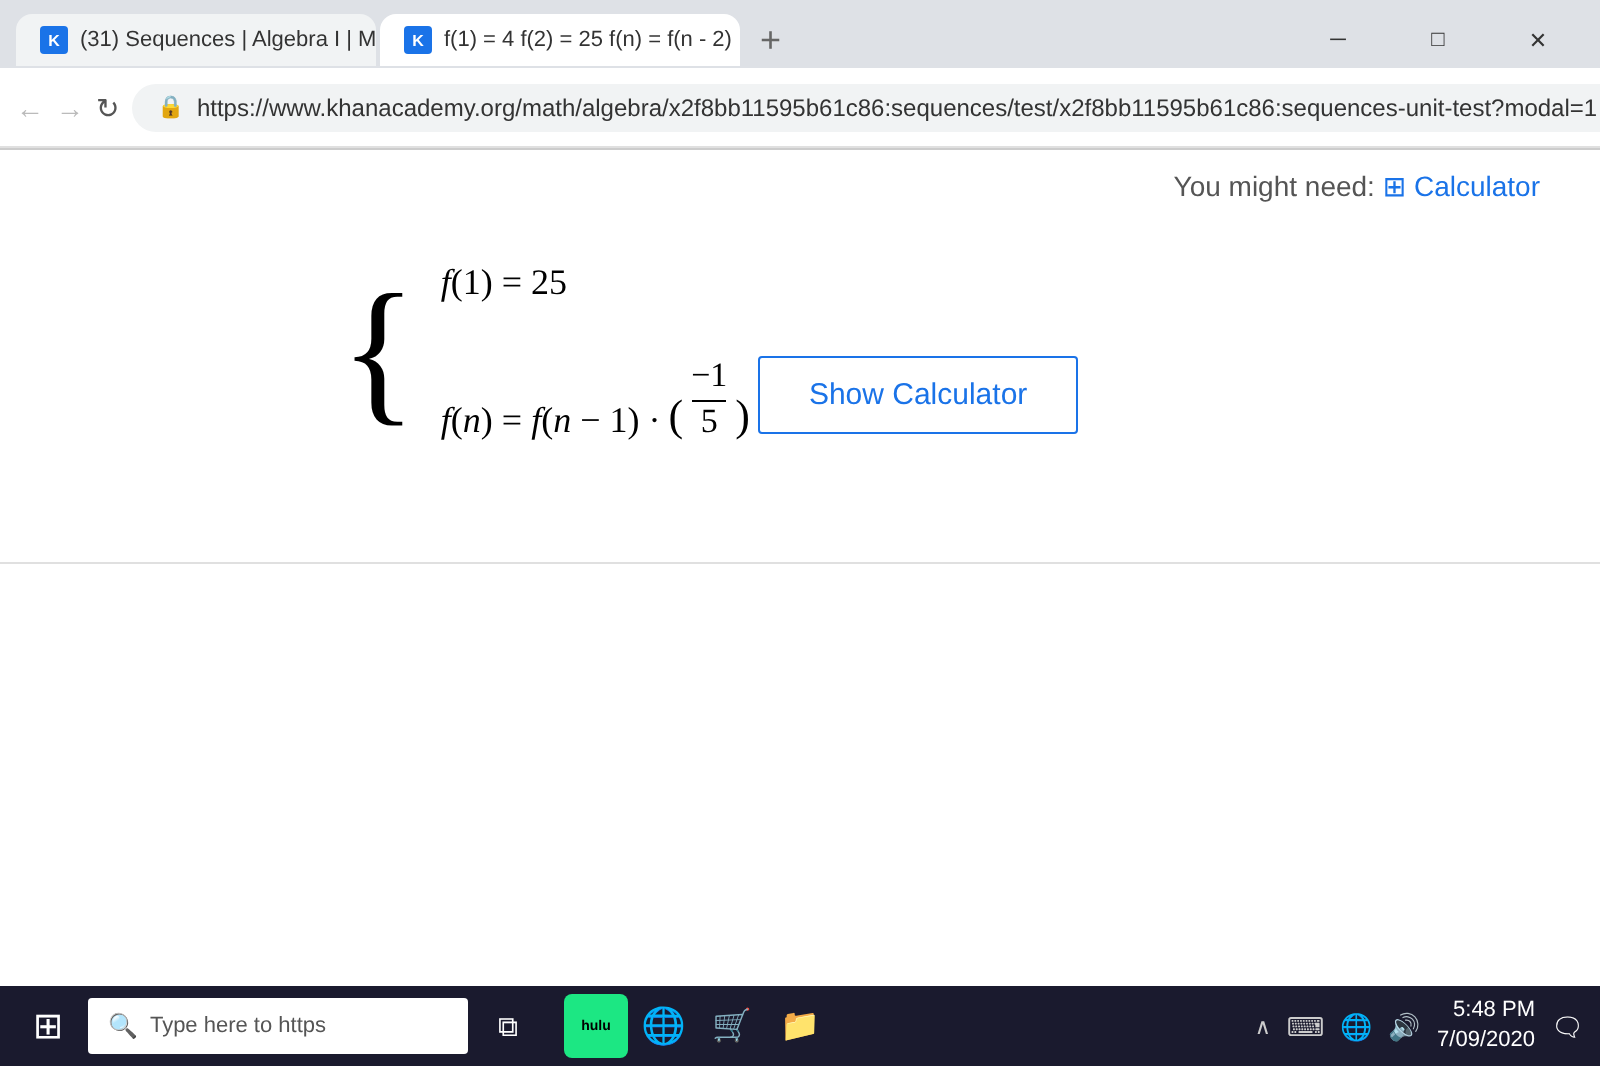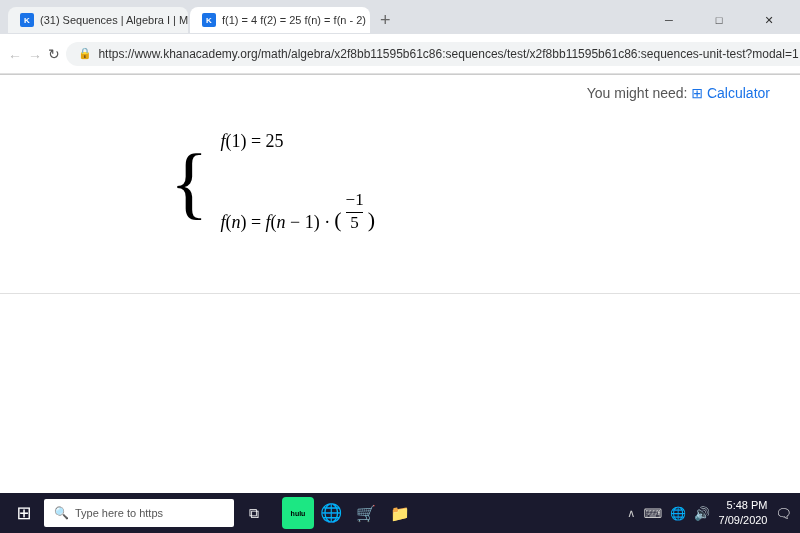--- a/index.html
+++ b/index.html
@@ -159,21 +159,21 @@
       font-size: 80px;
       line-height: 1;
       color: #000;
       font-weight: 100;
       margin-right: 12px;
       font-family: 'Times New Roman', serif;
     }
     .piecewise-cases {
       display: flex;
       flex-direction: column;
-      gap: 36px;
+      gap: 24px;
     }
     .math-line {
       font-size: 18px;
       font-family: 'Times New Roman', serif;
       color: #000;
     }
 
     .answer-line {
       display: flex;
       align-items: center;
@@ -354,20 +354,21 @@
             <span style="border-top:1px solid #000; font-size:17px; line-height:1.2; padding: 0 4px;">5</span>
           </span>
           <span style="font-size:22px;">)</span>
         </div>
       </div>
     </div>
 
     
 
     
+    <button class="show-calc-btn">Show Calculator</button>
   </div>
 
   <hr class="divider">
 </div>
 
 <div class="taskbar">
 
   <button class="taskbar-btn tb-windows" style="color:white; font-size:18px; background:none; border:none;">⊞</button>
 
   <div class="taskbar-search">

